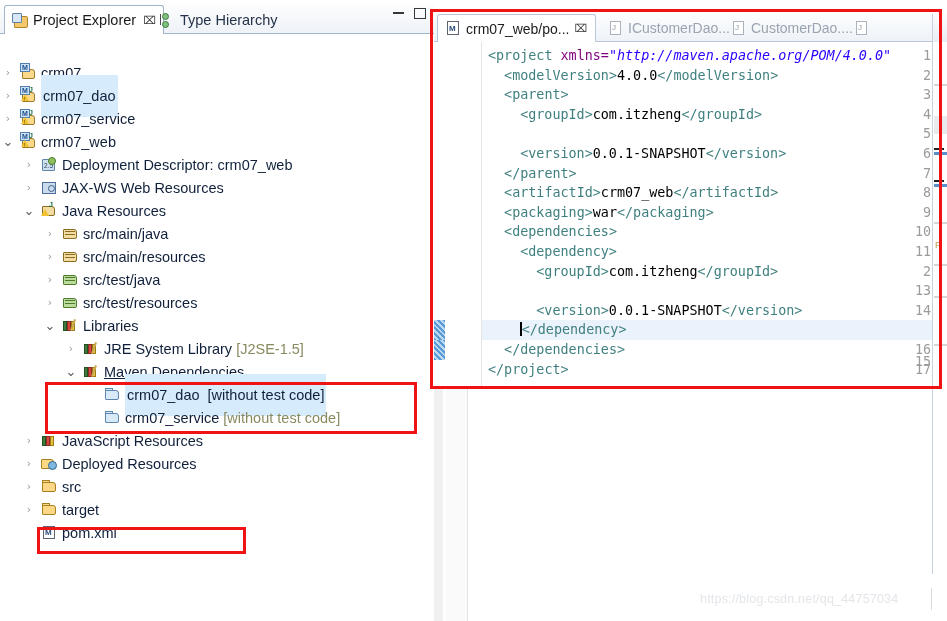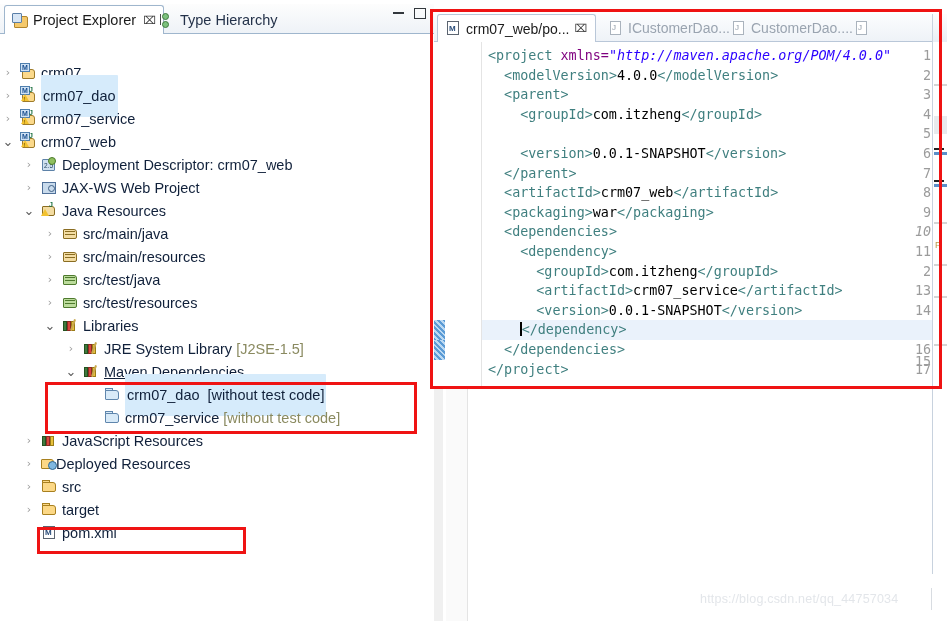--- a/index.html
+++ b/index.html
@@ -396,21 +396,21 @@
           <span class="lbl" style="left: 62px;"><span>Deployment Descriptor: crm07_web</span></span>
         </div>
         <div class="row" style="position: absolute; left: 0px; top: 115px; width: 434px;">
           <span class="twisty" style="left: 23px;">›</span>
           <span style="position: absolute; left: 41px; top: 3px;">
             <span class="tic jax">
               <span class="sq"></span>
               <span class="mg"></span>
             </span>
           </span>
-          <span class="lbl" style="left: 62px;"><span>JAX-WS Web Project</span></span>
+          <span class="lbl" style="left: 62px;"><span>JAX-WS Web Resources</span></span>
         </div>
         <div class="row" style="position: absolute; left: 0px; top: 138px; width: 434px;">
           <span class="twisty" style="left: 23px; font-size: 13px; color: rgb(90, 90, 90);">⌄</span>
           <span style="position: absolute; left: 41px; top: 3px;">
             <span class="tic javares">
               <span class="p1"></span>
               <span class="j">J</span>
               <span class="w"></span>
             </span>
           </span>
@@ -526,21 +526,21 @@
           <span class="lbl" style="left: 62px;"><span>JavaScript Resources</span></span>
         </div>
         <div class="row" style="position: absolute; left: 0px; top: 391px; width: 434px;">
           <span class="twisty" style="left: 23px;">›</span>
           <span style="position: absolute; left: 41px; top: 3px;">
             <span class="tic deployed">
               <span class="f1"></span>
               <span class="g"></span>
             </span>
           </span>
-          <span class="lbl" style="left: 56px;"><span>Deployed Resources</span></span>
+          <span class="lbl" style="left: 62px;"><span>Deployed Resources</span></span>
         </div>
         <div class="row" style="position: absolute; left: 0px; top: 414px; width: 434px;">
           <span class="twisty" style="left: 23px;">›</span>
           <span style="position: absolute; left: 41px; top: 3px;">
             <span class="tic folder">
               <span class="f2"></span>
               <span class="f1"></span>
             </span>
           </span>
           <span class="lbl" style="left: 62px;"><span>src</span></span>
@@ -618,34 +618,33 @@
         <div class="codeline" style="top: 62.8px; padding-left: 38.2px;"><span class="tag">&lt;groupId&gt;</span><span class="txt">com.itzheng</span><span class="tag">&lt;/groupId&gt;</span></div>
         <div class="gline" style="top: 82.4px;">5</div>
         <div class="gline" style="top: 102px;">6</div>
         <div class="codeline" style="top: 102px; padding-left: 38.2px;"><span class="tag">&lt;version&gt;</span><span class="txt">0.0.1-SNAPSHOT</span><span class="tag">&lt;/version&gt;</span></div>
         <div class="gline" style="top: 121.6px;">7</div>
         <div class="codeline" style="top: 121.6px; padding-left: 22.1px;"><span class="tag">&lt;/parent&gt;</span></div>
         <div class="gline" style="top: 141.2px;">8</div>
         <div class="codeline" style="top: 141.2px; padding-left: 22.1px;"><span class="tag">&lt;artifactId&gt;</span><span class="txt">crm07_web</span><span class="tag">&lt;/artifactId&gt;</span></div>
         <div class="gline" style="top: 160.8px;">9</div>
         <div class="codeline" style="top: 160.8px; padding-left: 22.1px;"><span class="tag">&lt;packaging&gt;</span><span class="txt">war</span><span class="tag">&lt;/packaging&gt;</span></div>
-        <div class="gline" style="top: 180.4px; font-style: italic;">10</div>
+        <div class="gline" style="top: 180.4px;">10</div>
         <div class="fold" style="top: 184.4px;">
           <span class="circ"></span>
         </div>
         <div class="codeline" style="top: 180.4px; padding-left: 22.1px;"><span class="tag">&lt;dependencies&gt;</span></div>
         <div class="gline" style="top: 200px;">11</div>
         <div class="fold" style="top: 204px;">
           <span class="circ"></span>
         </div>
         <div class="codeline" style="top: 200px; padding-left: 38.2px;"><span class="tag">&lt;dependency&gt;</span></div>
         <div class="gline" style="top: 219.6px;">2</div>
         <div class="codeline" style="top: 219.6px; padding-left: 54.3px;"><span class="tag">&lt;groupId&gt;</span><span class="txt">com.itzheng</span><span class="tag">&lt;/groupId&gt;</span></div>
         <div class="gline" style="top: 239.2px;">13</div>
-        <div class="codeline" style="top: 239.2px; padding-left: 54.3px;"><span class="tag">&lt;artifactId&gt;</span><span class="txt">crm07_service</span><span class="tag">&lt;/artifactId&gt;</span></div>
         <div class="gline" style="top: 258.8px;">14</div>
         <div class="codeline" style="top: 258.8px; padding-left: 54.3px;"><span class="tag">&lt;version&gt;</span><span class="txt">0.0.1-SNAPSHOT</span><span class="tag">&lt;/version&gt;</span></div>
         <div class="hl-row" style="top: 278.4px;"></div>
         <div class="cur-marker" style="top: 278.4px;"></div>
         <div class="gline" style="top: 278.4px; margin-top: 32px;">15</div>
         <div class="codeline" style="top: 278.4px; padding-left: 38.2px;"><span class="caret"></span><span class="tag">&lt;/dependency&gt;</span></div>
         <div class="cur-marker" style="top: 298px;"></div>
         <div class="gline" style="top: 298px;">16</div>
         <div class="codeline" style="top: 298px; padding-left: 22.1px;"><span class="tag">&lt;/dependencies&gt;</span></div>
         <div class="gline" style="top: 317.6px;">17</div>

